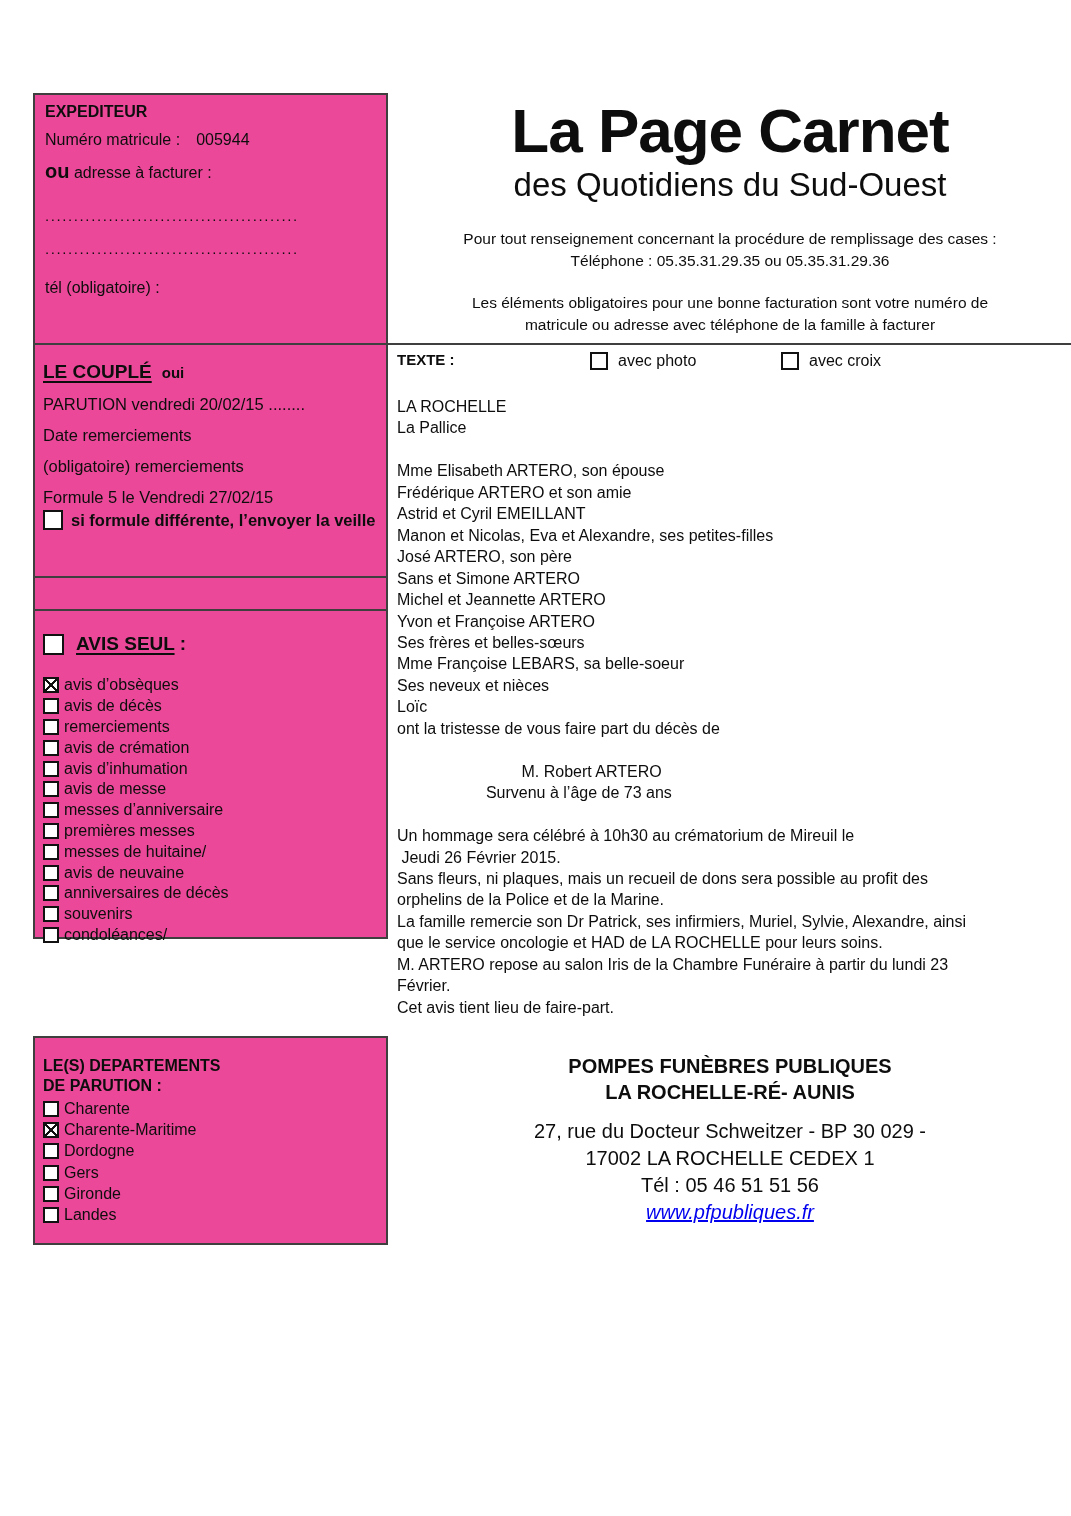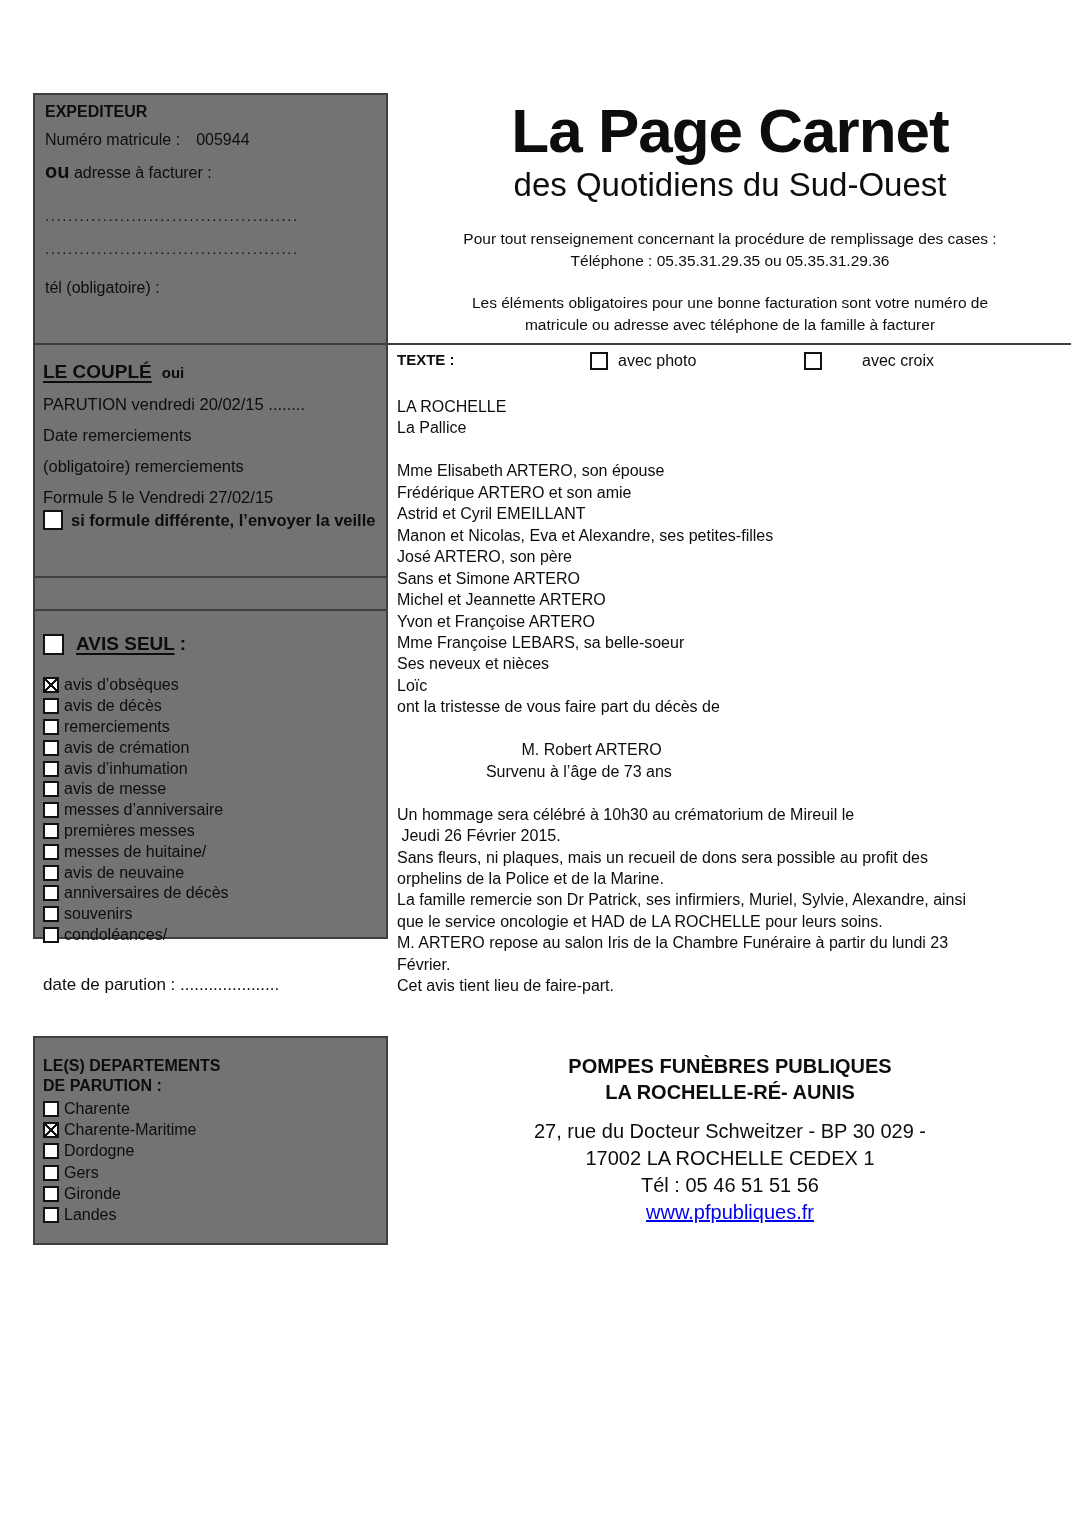--- a/index.html
+++ b/index.html
@@ -1,21 +1,21 @@
 <!DOCTYPE html>
 <html><head>
 <meta charset="utf-8">
 <style>
   html,body{margin:0;padding:0;background:#ffffff;}
   .page{
     position:relative;width:1071px;height:1516px;background:#ffffff;
     font-family:"Liberation Sans","DejaVu Sans",sans-serif;color:#0d0d0d;
     overflow:hidden;
   }
-  .box{position:absolute;border:2px solid #3f3f3f;background:#737373;box-sizing:border-box;}
+  .box{position:absolute;border:2px solid #3f3f3f;background:#ec4899;box-sizing:border-box;}
   
   .cb{display:inline-block;box-sizing:border-box;border:2px solid #111;background:#fff;flex:0 0 auto;}
   .cb.checked{
     background-image:
       linear-gradient(to top right, transparent calc(50% - 1.2px), #111 calc(50% - 1.2px), #111 calc(50% + 1.2px), transparent calc(50% + 1.2px)),
       linear-gradient(to bottom right, transparent calc(50% - 1.2px), #111 calc(50% - 1.2px), #111 calc(50% + 1.2px), transparent calc(50% + 1.2px));
   }
   
   #box-expediteur{left:33px;top:93px;width:355px;height:252px;padding:8px 10px 0;}
   .exp-title{font-weight:bold;font-size:16px;margin-bottom:10px;}
@@ -52,21 +52,21 @@
   .date-parution{font-size:17px;margin-top:30px;}
   #box-dept{left:33px;top:1036px;width:355px;height:209px;padding:18px 8px 0;}
   .dept-title{font-weight:bold;font-size:16px;line-height:20px;}
   #dept-options{margin-top:2px;}
   #dept-options .opt{height:21.3px;}
   
   .texte-topline{position:absolute;left:388px;top:343px;width:683px;border-top:2px solid #3f3f3f;}
   .texte-label{position:absolute;left:397px;top:351px;font-weight:bold;font-size:15px;}
   .texte-cb-group{position:absolute;top:352px;display:flex;align-items:center;}
   #grp-photo{left:590px;}
-  #grp-croix{left:804px;gap:30px;}
+  #grp-croix{left:781px;}
   .texte-cb-group .cb{width:18px;height:18px;margin-right:10px;}
   .texte-cb-label{font-size:16px;}
   #texte-body{position:absolute;left:397px;top:396px;width:665px;font-size:16px;line-height:21.45px;}
   .text-line{white-space:pre-wrap;min-height:21.45px;}
   
   .footer{position:absolute;left:400px;top:1053px;width:660px;text-align:center;}
   .footer-name{font-weight:bold;font-size:20px;line-height:26px;}
   .footer-address{margin-top:13px;font-size:20px;line-height:27px;}
   .footer-link{text-decoration:underline;cursor:pointer;}
 </style>
@@ -169,21 +169,20 @@
         </div>
         <div class="opt">
           <span class="cb"></span>
           <span class="opt-label">souvenirs</span>
         </div>
         <div class="opt">
           <span class="cb"></span>
           <span class="opt-label">condoléances/</span>
         </div>
       </div>
-    <div class="date-parution">date de parution : .....................</div>
   </div>
 
   <div class="box" id="box-dept">
     <div class="dept-title">LE(S) DEPARTEMENTS</div>
     <div class="dept-title">DE PARUTION :</div>
     <div id="dept-options">
         <div class="opt">
           <span class="cb"></span>
           <span class="opt-label">Charente</span>
         </div>
@@ -225,20 +224,21 @@
       <div class="text-line">La Pallice</div>
       <div class="text-line">&nbsp;</div>
       <div class="text-line">Mme Elisabeth ARTERO, son épouse</div>
       <div class="text-line">Frédérique ARTERO et son amie</div>
       <div class="text-line">Astrid et Cyril EMEILLANT</div>
       <div class="text-line">Manon et Nicolas, Eva et Alexandre, ses petites-filles</div>
       <div class="text-line">José ARTERO, son père</div>
       <div class="text-line">Sans et Simone ARTERO</div>
       <div class="text-line">Michel et Jeannette ARTERO</div>
       <div class="text-line">Yvon et Françoise ARTERO</div>
+      <div class="text-line">Ses frères et belles-sœurs</div>
       <div class="text-line">Mme Françoise LEBARS, sa belle-soeur</div>
       <div class="text-line">Ses neveux et nièces</div>
       <div class="text-line">Loïc</div>
       <div class="text-line">ont la tristesse de vous faire part du décès de</div>
       <div class="text-line">&nbsp;</div>
       <div class="text-line">                            M. Robert ARTERO</div>
       <div class="text-line">                    Survenu à l’âge de 73 ans</div>
       <div class="text-line">&nbsp;</div>
       <div class="text-line">Un hommage sera célébré à 10h30 au crématorium de Mireuil le</div>
       <div class="text-line"> Jeudi 26 Février 2015.</div>
@@ -251,17 +251,17 @@
       <div class="text-line">Cet avis tient lieu de faire-part.</div>
     </div>
 
   <div class="footer">
     <div class="footer-name">POMPES FUNÈBRES PUBLIQUES</div>
     <div class="footer-name">LA ROCHELLE-RÉ- AUNIS</div>
     <div class="footer-address">
       <div>27, rue du Docteur Schweitzer - BP 30 029 -</div>
       <div>17002 LA ROCHELLE CEDEX 1</div>
       <div>Tél : 05 46 51 51 56</div>
-      <div><span class="footer-link" id="footer-link" style="color: rgb(0, 0, 238);">www.pfpubliques.fr</span></div>
+      <div><span class="footer-link" id="footer-link" style="color: rgb(0, 0, 238); font-style: italic;">www.pfpubliques.fr</span></div>
     </div>
   </div>
 
 </div>
 
 </body></html>

